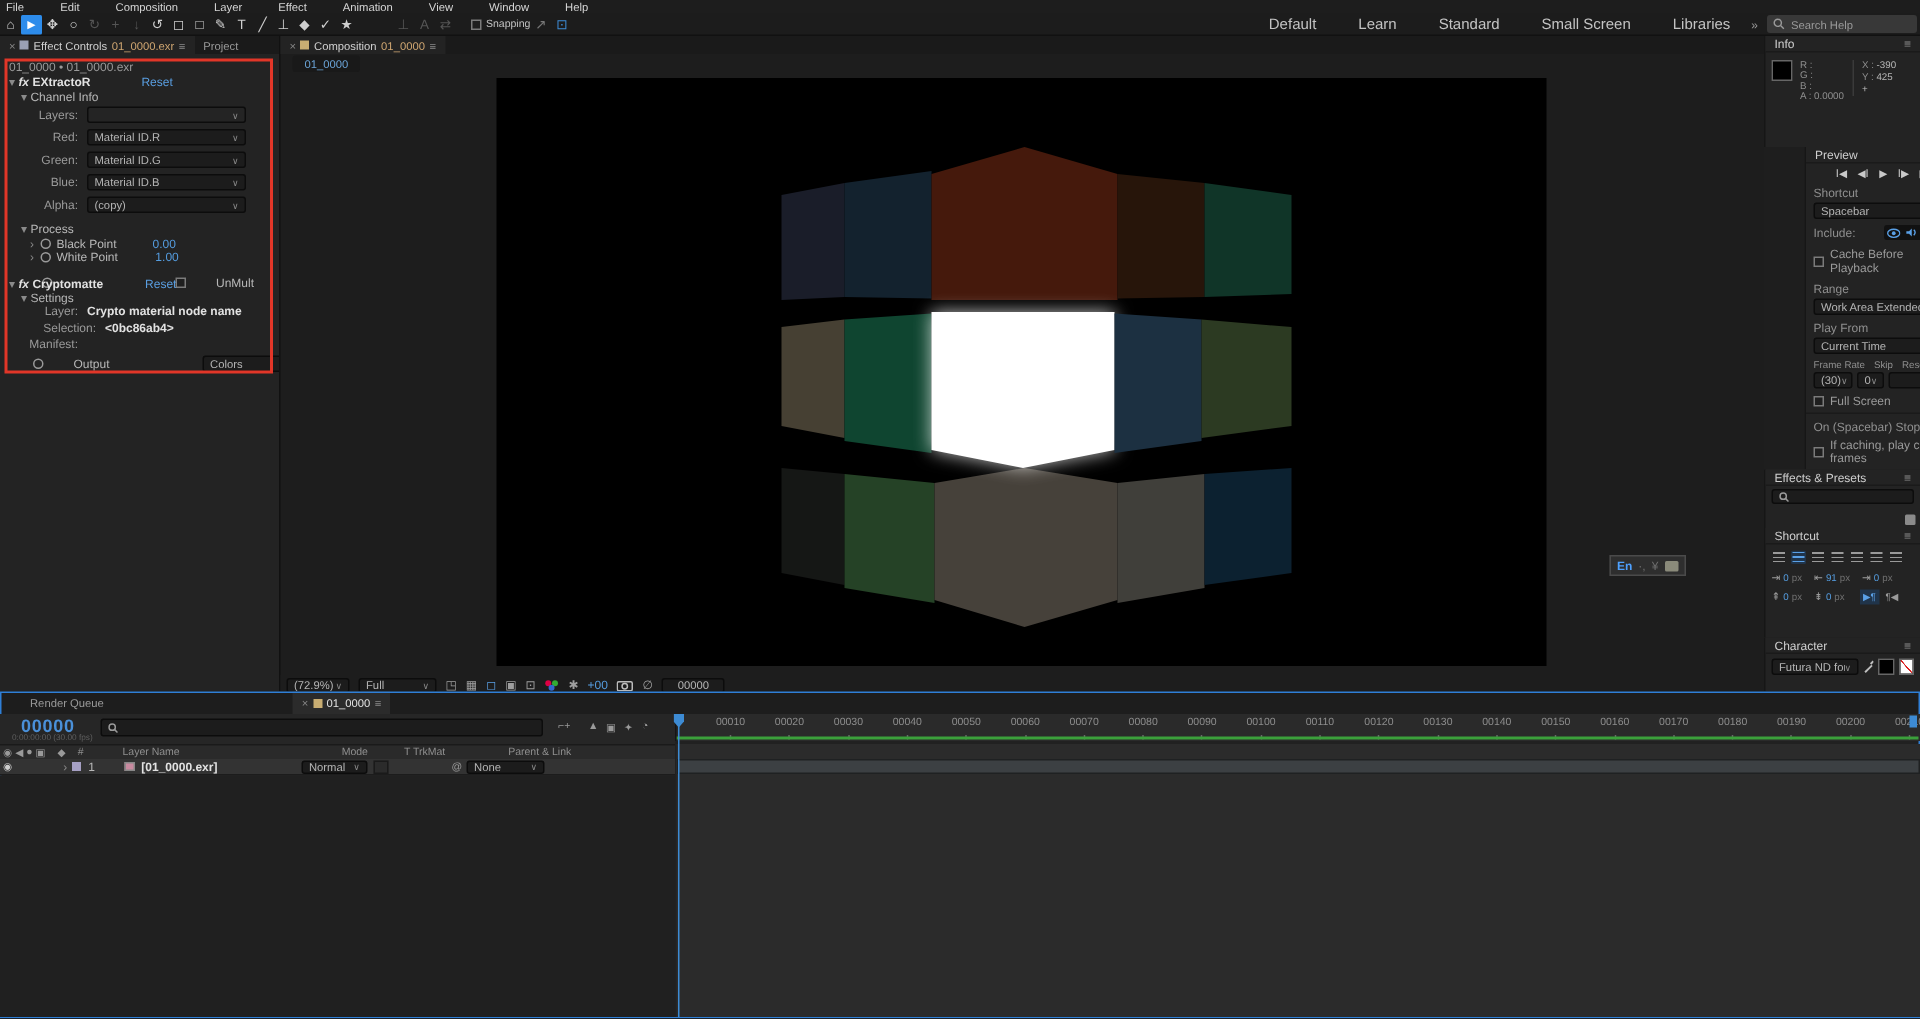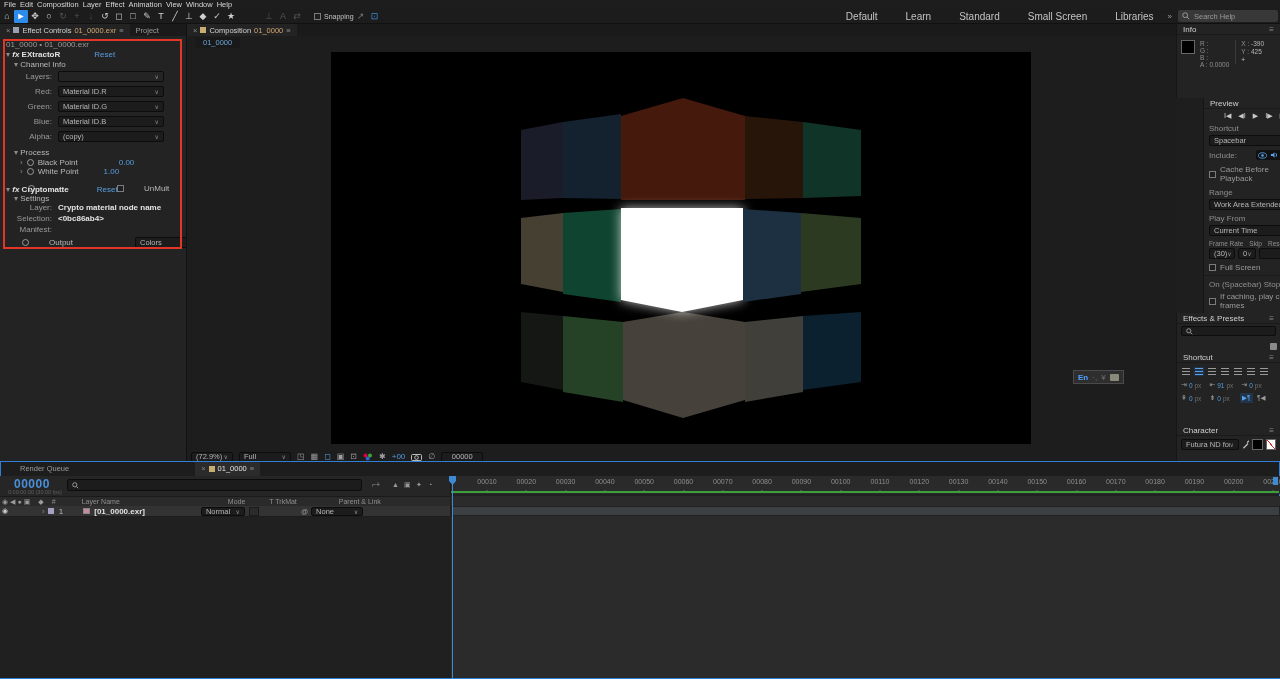--- a/index.html
+++ b/index.html
@@ -11,21 +11,21 @@
   }
   .abs { position:absolute; }
   .row { display:flex; align-items:center; }
   .dim { color:#6e6e6e; }
   .txt { color:#b8b8b8; }
   .white { color:#e2e2e2; }
   .blue { color:#559de0; }
   .bold { font-weight:bold; }
 
   
-  #menubar { left:0; top:0; width:1280px; height:9px; background:#1d1d1d; display:flex; align-items:center; gap:4px; padding-left:4px; font-size:7.5px; color:#d6d6d6; }
+  #menubar { left:0; top:0; width:1280px; height:9px; background:#1d1d1d; display:flex; align-items:center; gap:24px; padding-left:4px; font-size:7.5px; color:#d6d6d6; }
   #toolrow { left:0; top:9px; width:1280px; height:15px; background:#1c1c1c; border-bottom:1px solid #111; display:flex; align-items:center; }
   .tool { width:14px; height:13px; display:flex; align-items:center; justify-content:center; color:#cfcfcf; font-size:9px; }
   .tool.active { background:#2d8ceb; color:#fff; border-radius:1px; }
   .tool.off { color:#555; }
   .wsp { font-size:10px; color:#c3c3c3; margin:0 14px; }
   #searchhelp { position:absolute; right:2px; top:1px; width:100px; height:12px; background:#383838; border-radius:2px; display:flex; align-items:center; gap:4px; padding:0 4px; color:#9a9a9a; font-size:7.5px; }
 
   
   .tabstrip { height:12px; background:#1a1a1a; display:flex; align-items:flex-end; }
   .tab { height:12px; display:flex; align-items:center; gap:3px; padding:0 6px; font-size:7.5px; }
@@ -193,21 +193,21 @@
         </span>
     </div>
 
     <div class="abs row" style="left:14px; top:124px;">
       <span class="menu-glyph">▾</span>&nbsp;<span class="txt">Process</span>
     </div>
     <div class="abs row" style="left:20px; top:134px; gap:4px;">
       <span class="menu-glyph">›</span>
       <span class="sw"></span>
       <span class="txt">Black Point</span>
-      <span class="blue" style="margin-left:37px;">0.00</span>
+      <span class="blue" style="margin-left:20px;">0.00</span>
     </div>
     <div class="abs row" style="left:20px; top:143px; gap:4px;">
       <span class="menu-glyph">›</span>
       <span class="sw"></span>
       <span class="txt">White Point</span>
       <span class="blue" style="margin-left:21px;">1.00</span>
     </div>
     <div class="abs row" style="left:28px; top:160px; gap:20px;">
       <span class="sw"></span>
       <span class="cb" style="margin-left:62px;"></span>
@@ -219,21 +219,21 @@
       <span class="white bold">Cryptomatte</span>
       <span class="reset" style="margin-left:28px;">Reset</span>
     </div>
     <div class="abs row" style="left:14px; top:170px;">
       <span class="menu-glyph">▾</span>&nbsp;<span class="txt">Settings</span>
     </div>
     <div class="abs row" style="left:6px; top:179px;">
       <span class="ec-label">Layer:</span>
       <span class="white bold">Crypto material node name</span>
     </div>
-    <div class="abs row" style="left:6px; top:190px;">
+    <div class="abs row" style="left:6px; top:190px;padding-left:12px;">
       <span class="ec-label">Selection:</span>
       <span class="white bold">&lt;0bc86ab4&gt;</span>
     </div>
     <div class="abs row" style="left:6px; top:201px;">
       <span class="ec-label">Manifest:</span>
     </div>
     <div class="abs row" style="left:22px; top:213px; gap:20px;">
       <span class="sw"></span>
       <span class="txt">Output</span>
       <span class="ddl" style="width:64px; margin-left:42px;">

